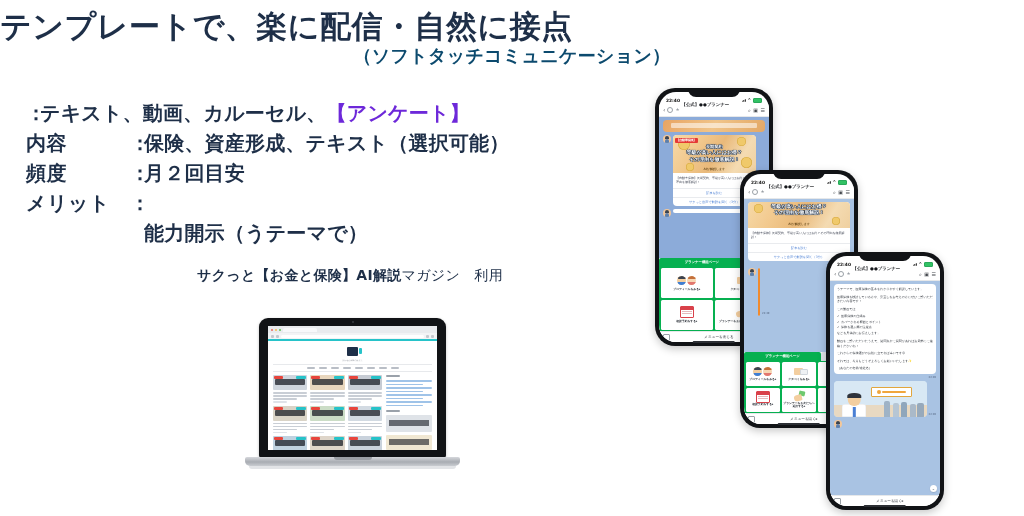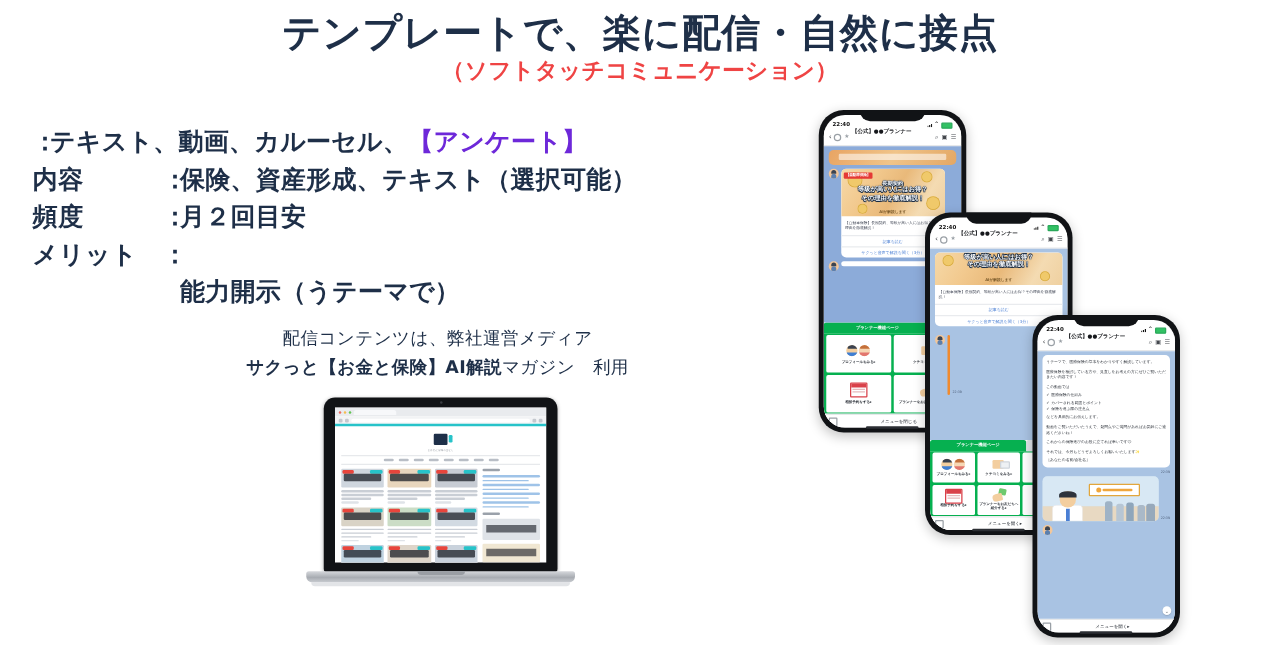--- a/index.html
+++ b/index.html
@@ -6,27 +6,27 @@
   body{
     width:1024px;height:516px;
     background:#ffffff;
     font-family:"DejaVu Sans","Liberation Sans",sans-serif;
     overflow:hidden;position:relative;
   }
   .slide{position:absolute;inset:0;}
 
   
   .title{
-    position:absolute;left:0;right:0;top:6px;text-align:center;
+    position:absolute;left:0;right:0;top:6px;
     font-size:31px;font-weight:bold;color:#1e2f48;letter-spacing:.5px;
     white-space:nowrap;
   }
   .subtitle{
     position:absolute;left:0;right:0;top:44px;text-align:center;
-    font-size:18px;font-weight:bold;color:#ef4444;letter-spacing:.3px;
+    font-size:18px;font-weight:bold;color:#0c4a6e;letter-spacing:.3px;
   }
 
   
   .spec{position:absolute;left:26px;top:100px;}
   .spec-row{display:flex;align-items:baseline;margin-bottom:3px;}
   .spec-label{
     width:104px;flex:0 0 104px;
     font-size:20px;font-weight:bold;color:#1e2f48;letter-spacing:.5px;
   }
   .spec-colon{
@@ -265,21 +265,20 @@
       <span class="spec-colon">：</span>
     </div>
     <div class="spec-row cont">
       <span class="spec-label">メリット</span>
       <span class="spec-colon">：</span>
       <span class="spec-value">能力開示（うテーマで）</span>
     </div>
   </div>
 
   <div class="cap">
-    <div class="cap-l1">配信コンテンツは、弊社運営メディア</div>
     <div class="cap-l2"><b>サクっと【お金と保険】AI解説</b><span class="thin">マガジン</span>　<span class="thin">利用</span></div>
   </div>
 
   <div class="laptop">
     <div class="lid">
       <div class="cam"></div>
       <div class="screen">
         <div class="br-bar">
           <span class="br-dot" style="background:#ee6a5f"></span>
           <span class="br-dot" style="background:#f5bd4f"></span>

